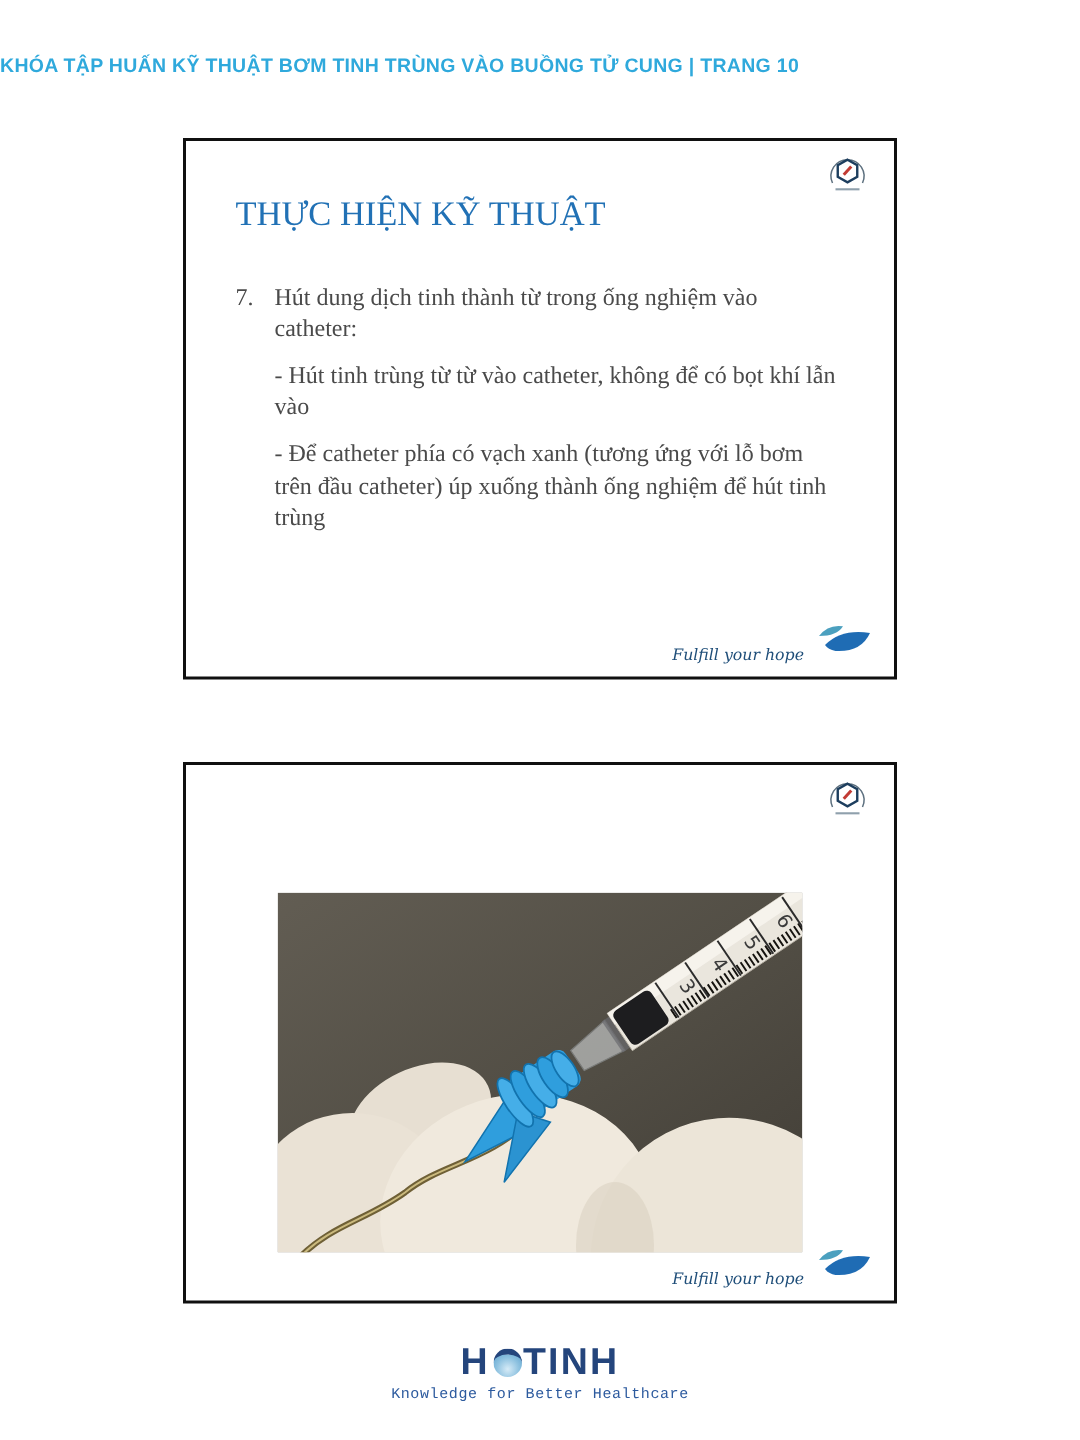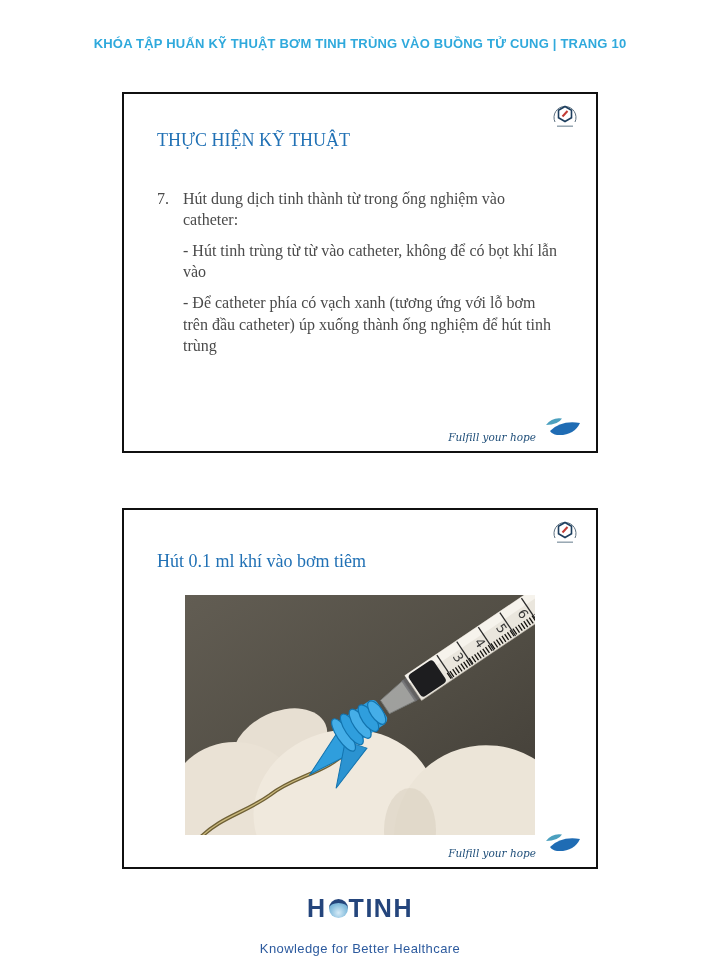--- a/index.html
+++ b/index.html
@@ -3,34 +3,34 @@
 <meta charset="utf-8">
 <style>
   * { margin:0; padding:0; box-sizing:border-box; }
   html,body { background:#ffffff; }
   .page {
     position:relative; width:720px; height:960px; margin:0 auto;
     background:#ffffff; overflow:hidden;
     font-family:"Liberation Serif", serif;
   }
   .header {
-    position:absolute; top:36px; left:0; width:720px; text-align:center;
+    position:absolute; top:36px; left:0; width:720px; 
     font-family:"Liberation Sans", sans-serif; font-weight:bold;
     font-size:13px; letter-spacing:0.2px; color:#2fa9dc;
   }
   .slide {
     position:absolute; left:122px; width:476px; height:361px;
     border:2px solid #101010; background:#ffffff;
   }
   .slide1 { top:92px; }
   .slide2 { top:508px; }
   .emblem { position:absolute; top:7px; right:16px; width:30px; height:30px; }
   .slide-title {
     position:absolute; left:33px;
-    font-family:"Liberation Serif", serif; font-size:18px; color:#2171b5;
+    font-family:"Liberation Serif", serif; font-size:23px; color:#2171b5;
   }
   .slide1 .slide-title { top:36px; }
   .slide2 .slide-title { top:41px; }
   .s1-body {
     position:absolute; left:33px; top:94px; width:404px;
     font-size:16px; line-height:1.32; color:#4a4a4a;
   }
   .item { display:flex; margin-bottom:10px; }
   .item-num { width:26px; flex:none; }
   .item-text { flex:1; }
@@ -56,22 +56,22 @@
     display:flex; align-items:center;
     font-family:"Liberation Sans", sans-serif; font-weight:bold;
     font-size:25px; letter-spacing:1.5px; color:#24457c; line-height:1;
   }
   .globe {
     display:inline-block; width:19px; height:19px; border-radius:50%;
     background:radial-gradient(circle at 50% 65%, #d6ebf7 0%, #8ec2e0 55%, #5ea3cf 100%);
     border-top:4px solid #24457c; margin:0 1px 0 2px;
   }
   .hosrem-tag {
-    margin-top:20px; font-family:Liberation Sans, sans-serif;
-    font-size:13px; letter-spacing:0.4px; color:#2c5a9e;
+    margin-top:4px; font-family:Liberation Mono, monospace;
+    font-size:10px; letter-spacing:0.4px; color:#2c5a9e;
   }
 </style>
 </head>
 <body>
 
 <div class="page">
 
   <div class="header">KHÓA TẬP HUẤN KỸ THUẬT BƠM TINH TRÙNG VÀO BUỒNG TỬ CUNG | TRANG 10</div>
 
   <div class="slide slide1">
@@ -113,21 +113,20 @@
 
     <div class="emblem">
       <svg width="30" height="30" viewBox="0 0 30 30">
         <path d="M 5 21 A 11 11 0 1 1 25 21" fill="none" stroke="#5d707f" stroke-width="1"></path>
         <polygon points="15,5.5 21.5,9.2 21.5,16.8 15,20.5 8.5,16.8 8.5,9.2" fill="#ffffff" stroke="#1d3e5e" stroke-width="1.6"></polygon>
         <line x1="12.5" y1="15.5" x2="17.5" y2="10" stroke="#c23b34" stroke-width="2"></line>
         <rect x="7" y="24.5" width="16" height="1.4" fill="#8fa0ac"></rect>
       </svg>
     </div>
 
-    <div class="slide-title">Hút 0.1 ml khí vào bơm tiêm</div>
 
     <div class="photo">
       <svg width="350" height="240" viewBox="0 0 350 240">
         <defs>
           <linearGradient id="pbg" x1="0" y1="0" x2="1" y2="1">
             <stop offset="0" stop-color="#625d53"></stop>
             <stop offset="0.55" stop-color="#514d44"></stop>
             <stop offset="1" stop-color="#413d36"></stop>
           </linearGradient>
         </defs>

